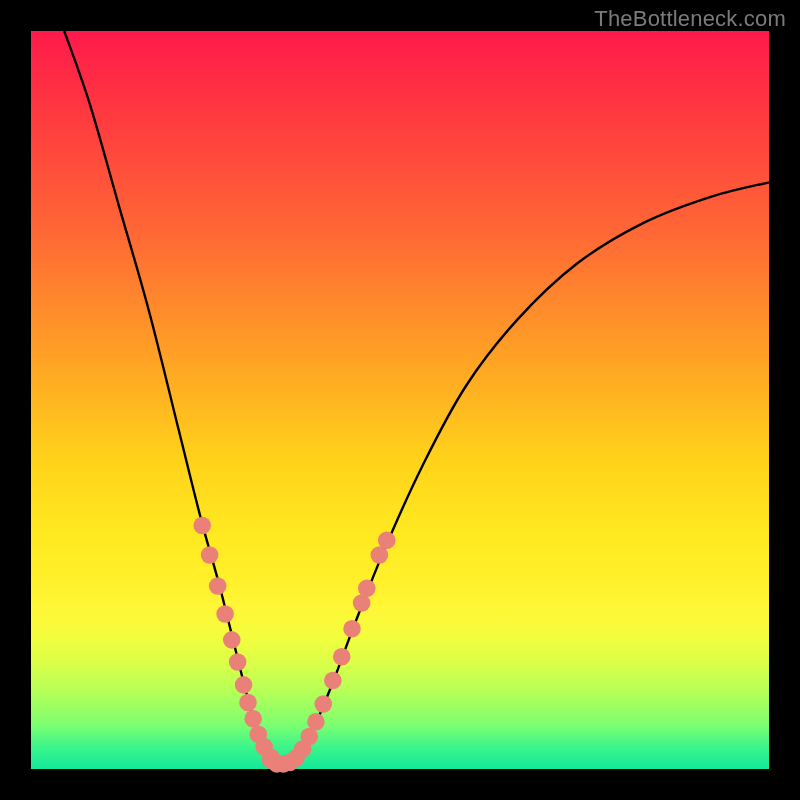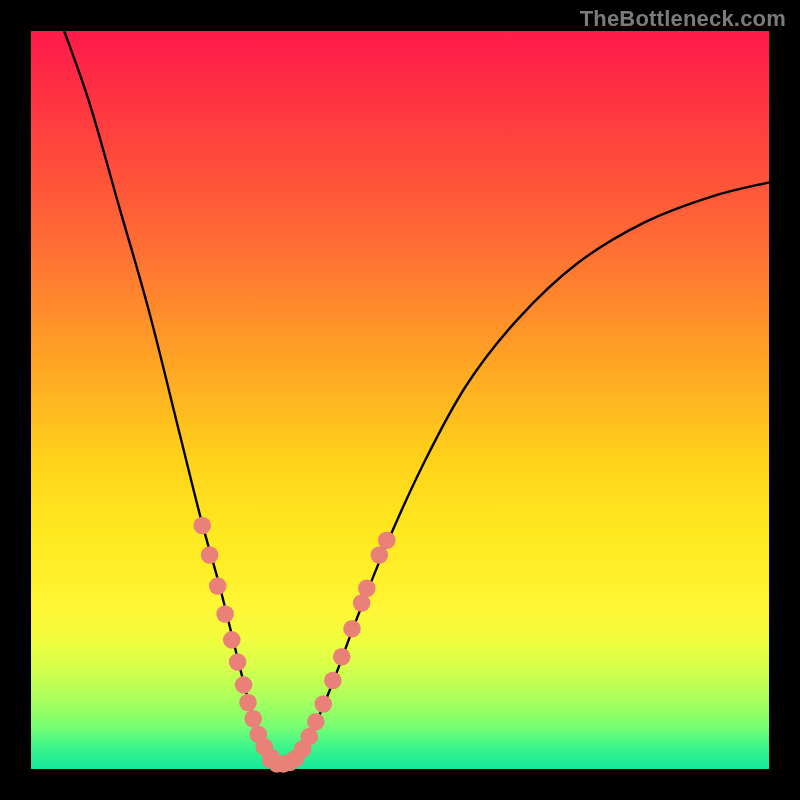--- a/index.html
+++ b/index.html
@@ -42,21 +42,21 @@
       #13e99a 100%
     );
   }
   .watermark {
     position: absolute;
     top: 6px;
     right: 14px;
     font-family: Arial, Helvetica, sans-serif;
     font-size: 22px;
     color: #7b7b7b;
-    font-weight: 700;
+    font-weight: 400;
     letter-spacing: 0.2px;
     user-select: none;
   }
   svg.curve {
     position: absolute;
     left: 0;
     top: 0;
     width: 738px;
     height: 738px;
     overflow: visible;

